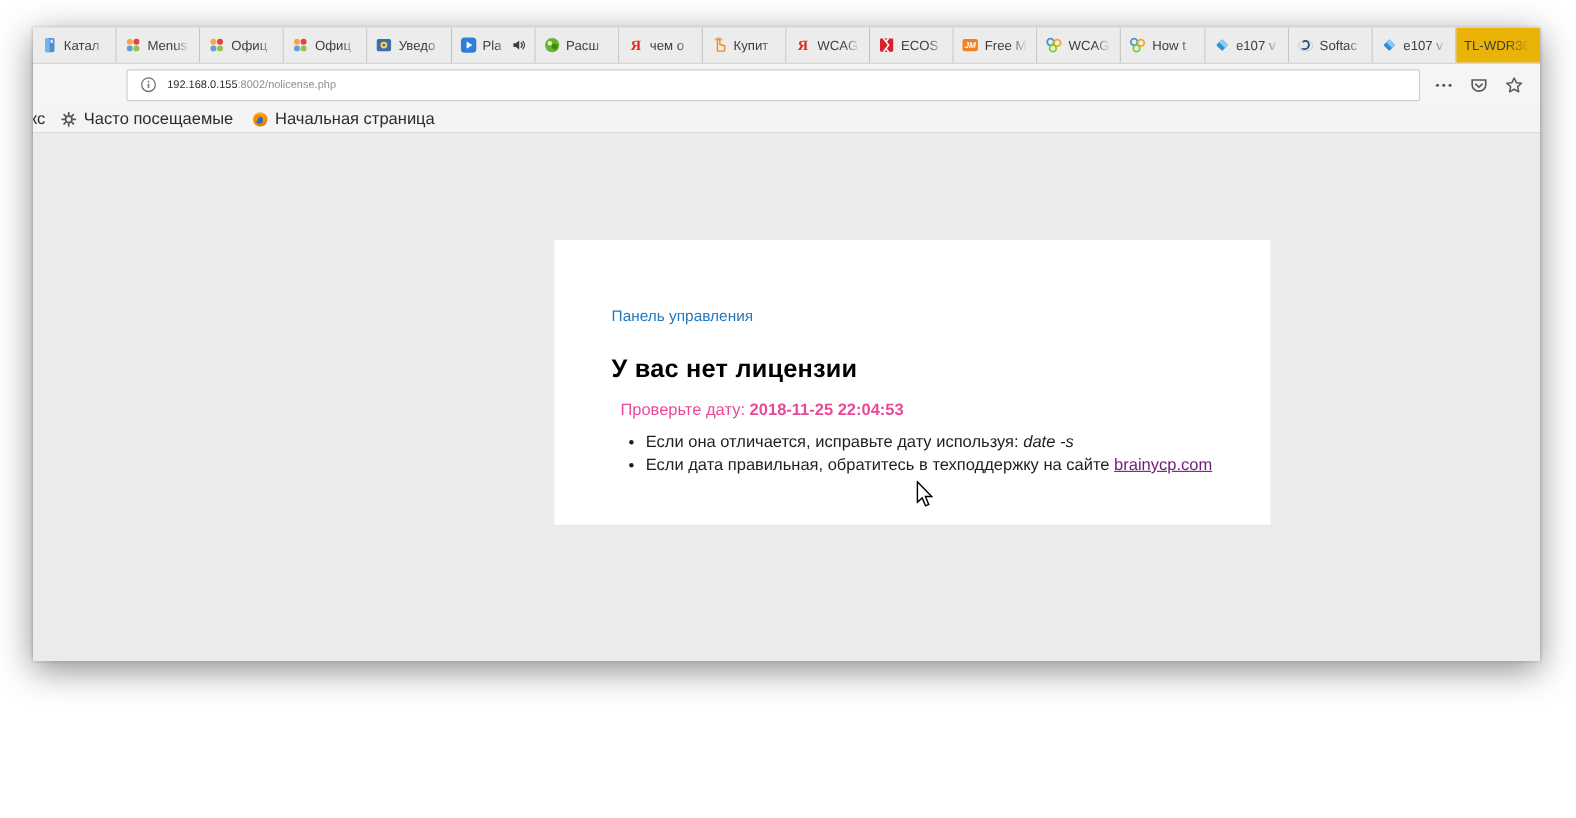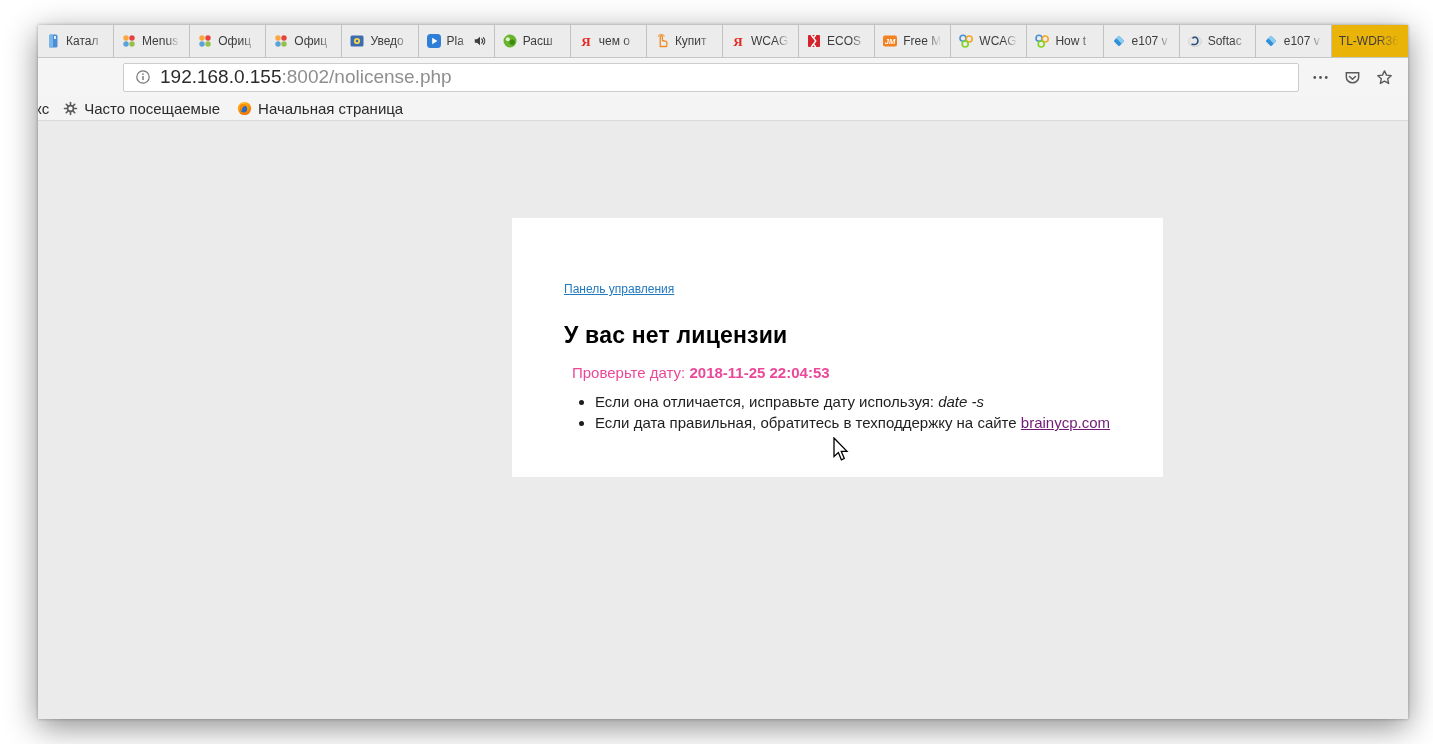--- a/index.html
+++ b/index.html
@@ -2,21 +2,21 @@
 <html><head>
 <meta charset="utf-8">
 <style>
   html,body { margin:0; padding:0; }
   body {
     width:1433px; height:744px; position:relative; overflow:hidden;
     background:#ffffff;
     font-family:"Liberation Sans", sans-serif;
   }
   .window {
-    position:absolute; left:38px; top:25px; width:1370px; height:694px;
+    position:absolute; left:30px; top:25px; width:1370px; height:576px;
     display:flex; flex-direction:column;
     background:#ebebeb;
     box-shadow:0 8px 30px rgba(0,0,0,0.45), 0 0 3px rgba(0,0,0,0.3);
   }
   
   .tabbar {
     flex:0 0 32px; background:#ececec; border-bottom:1px solid #c6c6c6;
     display:flex; align-items:stretch; overflow:hidden;
   }
   .tab {
@@ -37,21 +37,21 @@
   .tab .audio svg { width:14px; height:14px; display:block; }
   
   .navbar {
     flex:0 0 38px; background:#f5f5f5; display:flex; align-items:center;
   }
   .nav-spacer { flex:0 0 85px; }
   .urlbar {
     flex:1 1 auto; height:27px; background:#fff;
     border:1px solid #cccccc; border-radius:2px;
     display:flex; align-items:center; gap:9px; padding:0 11px;
-    font-size:19px;
+    font-size:10px;
   }
   .urlbar .ico { width:16px; height:16px; flex:0 0 16px; }
   .urlbar .ico svg { width:16px; height:16px; display:block; }
   .urlhost { color:#2b2b2b; }
   .urlpath { color:#8f8f8f; }
   .nav-icons { flex:0 0 auto; display:flex; align-items:center; gap:15px; padding:0 15px 0 13px; }
   .nav-icons .ico { width:17px; height:17px; cursor:pointer; }
   .nav-icons .ico svg { width:17px; height:17px; display:block; }
   
   .bookmarksbar {
@@ -64,21 +64,21 @@
   .bm .fav svg { width:15px; height:15px; display:block; }
   .bm-clip { margin-left:-3px; color:#2b2b2b; }
   .bm-gap1 { margin-left:14px; }
   .bm-gap2 { margin-left:17px; }
   
   .content { flex:1 1 auto; background:#ebebeb; position:relative; }
   .card {
     position:absolute; left:474px; top:97px; width:651px; height:259px;
     background:#ffffff; box-sizing:border-box; padding:61px 52px 0;
   }
-  .panel-link { font-size:12px; text-decoration:underline; cursor:pointer; display:inline-block; }
+  .panel-link { font-size:14px; cursor:pointer; display:inline-block; }
   .card h1 {
     margin:25px 0 0; font-size:23px; font-weight:bold; color:#000000; letter-spacing:0.2px;
   }
   .check-line { margin:15px 8px 0; font-size:15px; color:#ec4899; }
   .check-line b { font-weight:bold; }
   .card ul { margin:12px 0 0; padding:0 0 0 31px; font-size:15px; color:#1e1e1e; }
   .card li { margin:0 0 4px; }
   .card li i { font-style:italic; }
   .card a.inline-link { text-decoration:underline; cursor:pointer; }
   

